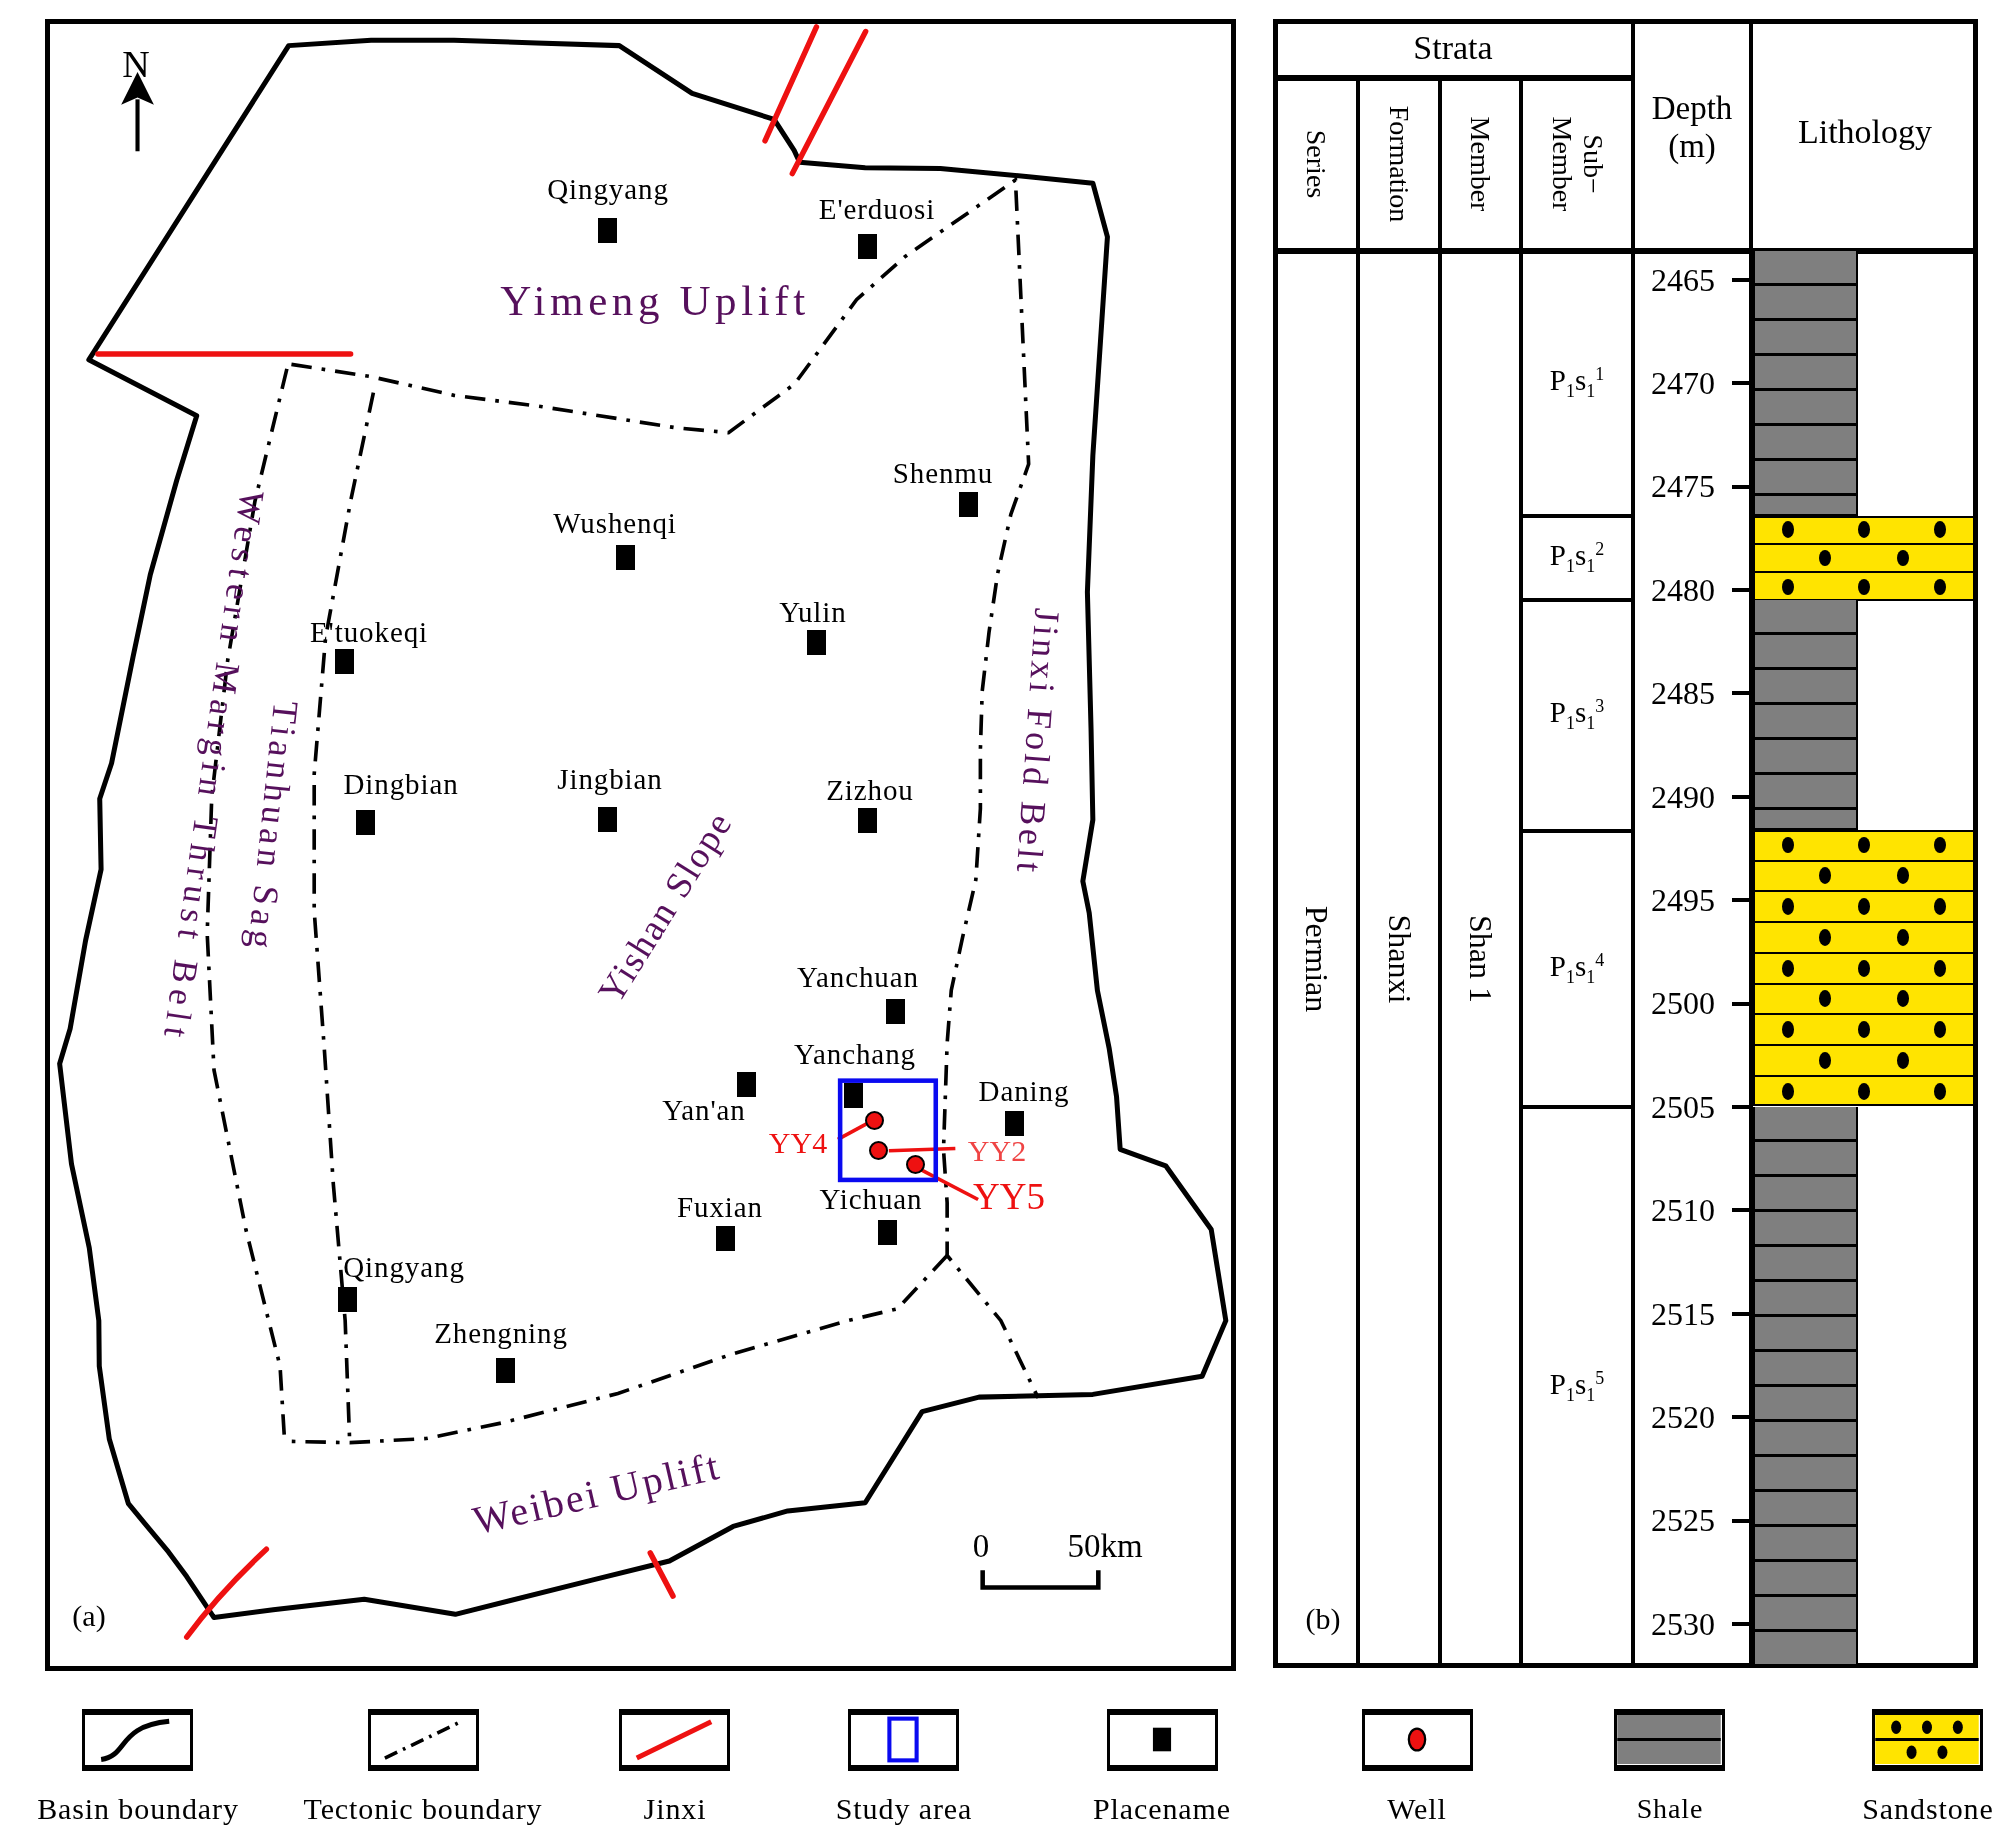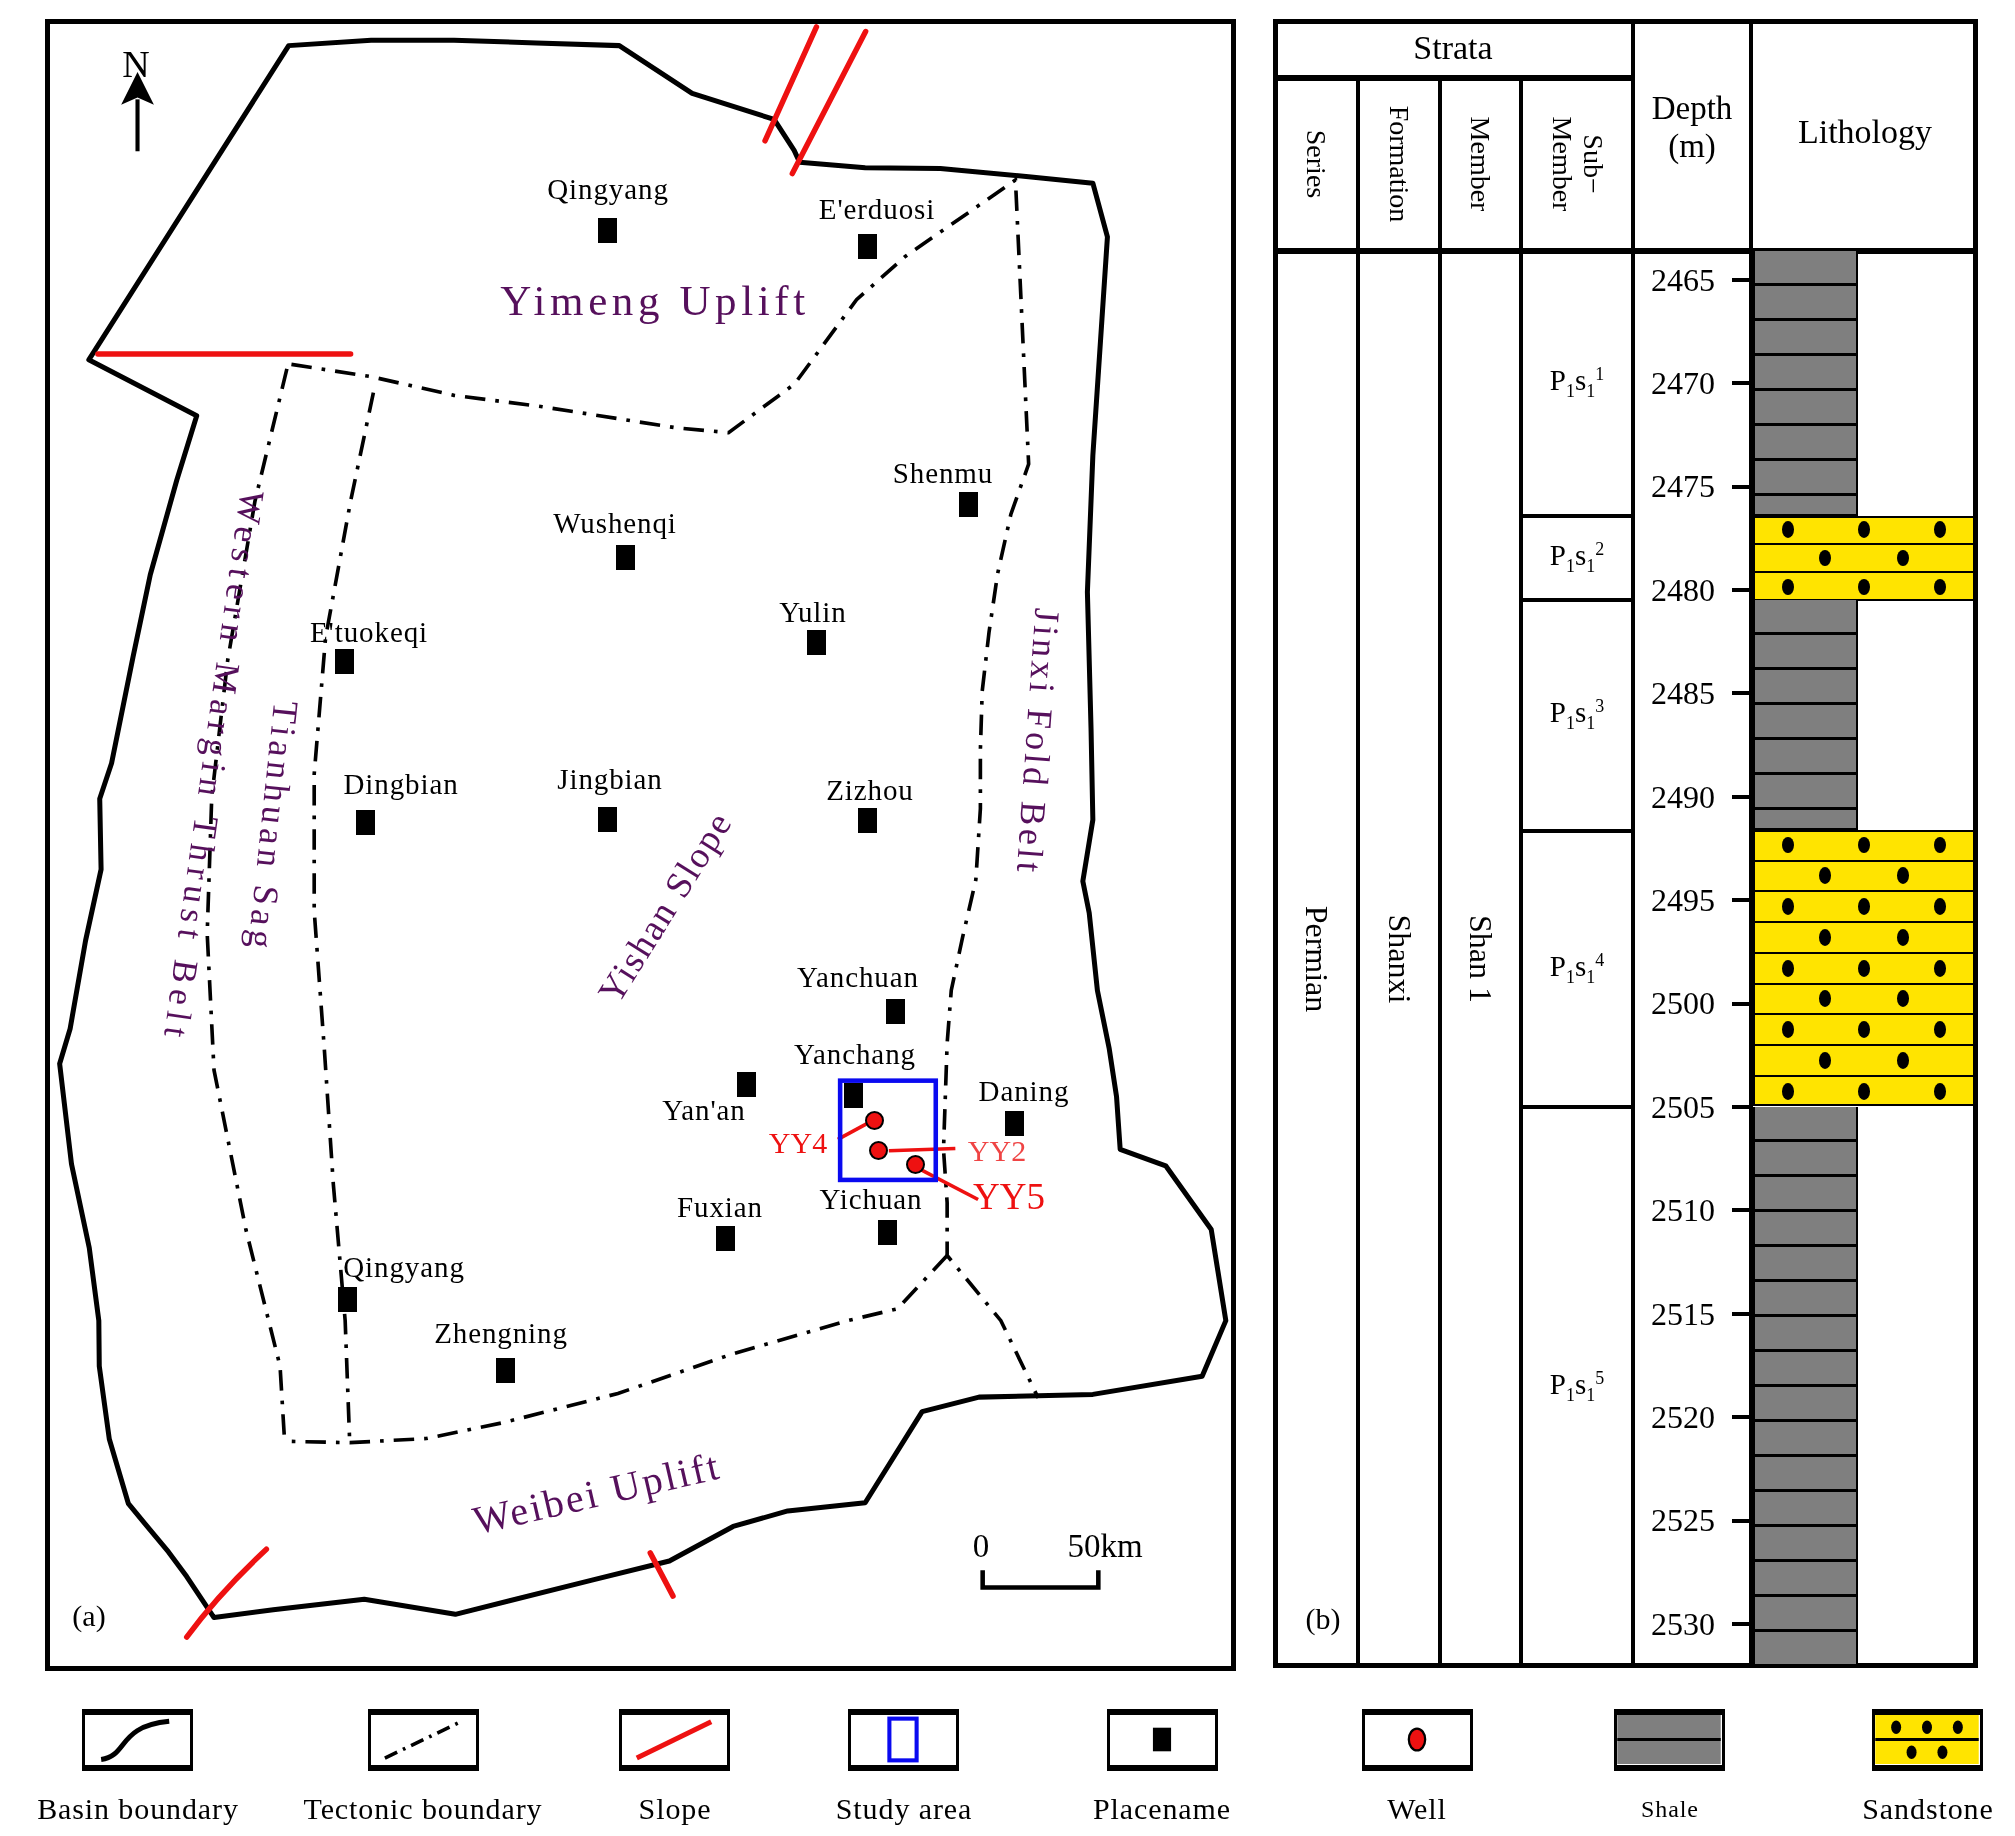--- a/index.html
+++ b/index.html
@@ -251,21 +251,21 @@
       <div style="position: absolute; left: 0px; top: 0px; width: 100%; height: 100%;"><svg width="104" height="49" viewBox="0 0 228 108" style="position: static;">
           <line x1="30" y1="95" x2="195" y2="16" stroke="#000" stroke-width="8" stroke-dasharray="30 14 6 14"></line>
         </svg></div>
     </div>
     <div style="left: 423px; top: 1809px; font-size: 30px; transform: translate(-50%, -50%); white-space: nowrap; letter-spacing: 0.9px; position: absolute;">Tectonic boundary</div>
     <div style="left: 619px; top: 1709px; width: 111px; height: 62px; border-style: solid; border-color: rgb(0, 0, 0); border-width: 6.4px 3.6px; box-sizing: border-box; background: rgb(255, 255, 255); position: absolute;">
       <div style="position: absolute; left: 0px; top: 0px; width: 100%; height: 100%;"><svg width="104" height="49" viewBox="0 0 228 108" style="position: static;">
           <line x1="32" y1="95" x2="196" y2="15" stroke="#ee1111" stroke-width="11"></line>
         </svg></div>
     </div>
-    <div style="left: 675px; top: 1809px; font-size: 30px; transform: translate(-50%, -50%); white-space: nowrap; letter-spacing: 0.9px; position: absolute;">Slope</div>
+    <div style="left: 675px; top: 1809px; font-size: 30px; transform: translate(-50%, -50%); white-space: nowrap; letter-spacing: 0.9px; position: absolute;">Jinxi</div>
     <div style="left: 848px; top: 1709px; width: 111px; height: 62px; border-style: solid; border-color: rgb(0, 0, 0); border-width: 6.4px 3.6px; box-sizing: border-box; background: rgb(255, 255, 255); position: absolute;">
       <div style="position: absolute; left: 0px; top: 0px; width: 100%; height: 100%;"><svg width="104" height="49" viewBox="0 0 228 108" style="position: static;">
           <rect x="84" y="8" width="60" height="92" fill="none" stroke="#0a0af0" stroke-width="9"></rect>
         </svg></div>
     </div>
     <div style="left: 904px; top: 1809px; font-size: 30px; transform: translate(-50%, -50%); white-space: nowrap; letter-spacing: 0.9px; position: absolute;">Study area</div>
     <div style="left: 1107px; top: 1709px; width: 111px; height: 62px; border-style: solid; border-color: rgb(0, 0, 0); border-width: 6.4px 3.6px; box-sizing: border-box; background: rgb(255, 255, 255); position: absolute;">
       <div style="position: absolute; left: 0px; top: 0px; width: 100%; height: 100%;"><svg width="104" height="49" viewBox="0 0 228 108" style="position: static;">
           <rect x="94" y="28" width="40" height="52" fill="#000"></rect>
         </svg></div>
@@ -276,21 +276,21 @@
           <ellipse cx="114" cy="54" rx="18" ry="24" fill="#ee1111" stroke="#000" stroke-width="5"></ellipse>
         </svg></div>
     </div>
     <div style="left: 1417px; top: 1809px; font-size: 30px; transform: translate(-50%, -50%); white-space: nowrap; letter-spacing: 0.9px; position: absolute;">Well</div>
     <div style="left: 1614px; top: 1709px; width: 111px; height: 62px; border-style: solid; border-color: rgb(0, 0, 0); border-width: 6.4px 3.6px; box-sizing: border-box; background: rgb(255, 255, 255); position: absolute;">
       <div style="position: absolute; left: 0px; top: 0px; width: 100%; height: 100%;"><svg width="104" height="49" viewBox="0 0 228 108" style="position: static;">
           <rect x="0" y="0" width="228" height="108" fill="#7f7f7f"></rect>
           <line x1="0" y1="54" x2="228" y2="54" stroke="#000" stroke-width="7"></line>
         </svg></div>
     </div>
-    <div style="left: 1670px; top: 1809px; font-size: 24px; transform: translate(-50%, -50%); white-space: nowrap; letter-spacing: 0.9px; position: absolute;">Shale</div>
+    <div style="left: 1670px; top: 1809px; font-size: 28px; transform: translate(-50%, -50%); white-space: nowrap; letter-spacing: 0.9px; position: absolute;">Shale</div>
     <div style="left: 1872px; top: 1709px; width: 111px; height: 62px; border-style: solid; border-color: rgb(0, 0, 0); border-width: 6.4px 3.6px; box-sizing: border-box; background: rgb(255, 255, 255); position: absolute;">
       <div style="position: absolute; left: 0px; top: 0px; width: 100%; height: 100%;"><svg width="104" height="49" viewBox="0 0 228 108" style="position: static;">
           <rect x="0" y="0" width="228" height="108" fill="#ffe400"></rect>
           <line x1="0" y1="54" x2="228" y2="54" stroke="#000" stroke-width="7"></line>
           <ellipse cx="46" cy="27" rx="11" ry="15" fill="#000"></ellipse>
           <ellipse cx="114" cy="27" rx="11" ry="15" fill="#000"></ellipse>
           <ellipse cx="182" cy="27" rx="11" ry="15" fill="#000"></ellipse>
           <ellipse cx="80" cy="82" rx="11" ry="15" fill="#000"></ellipse>
           <ellipse cx="148" cy="82" rx="11" ry="15" fill="#000"></ellipse>
         </svg></div>

